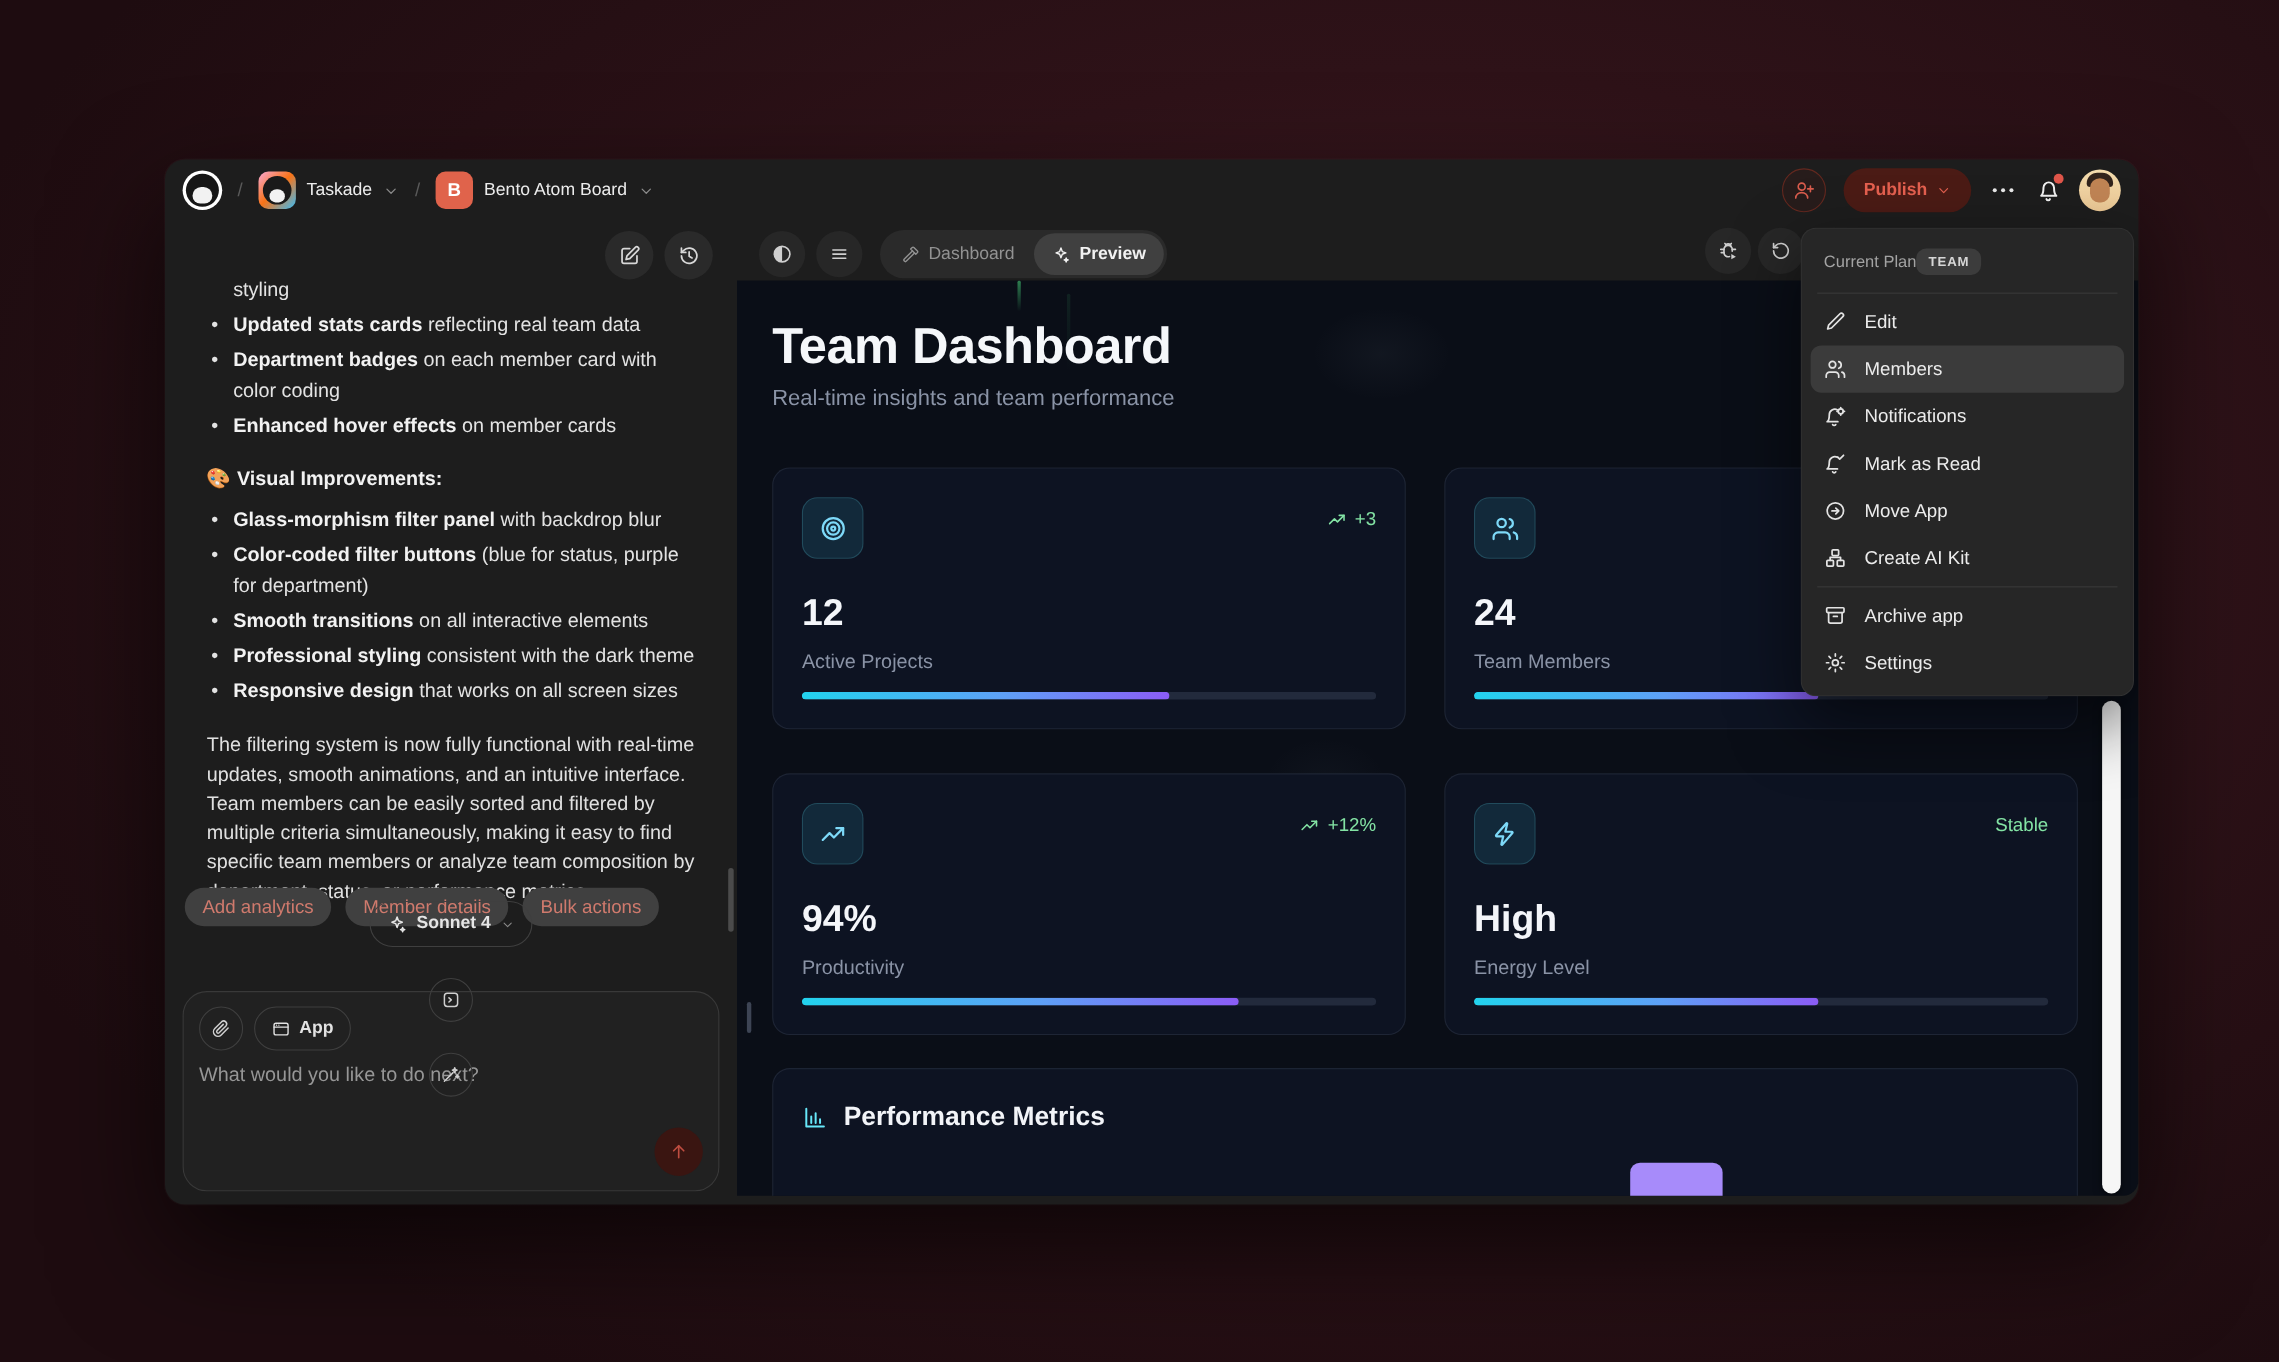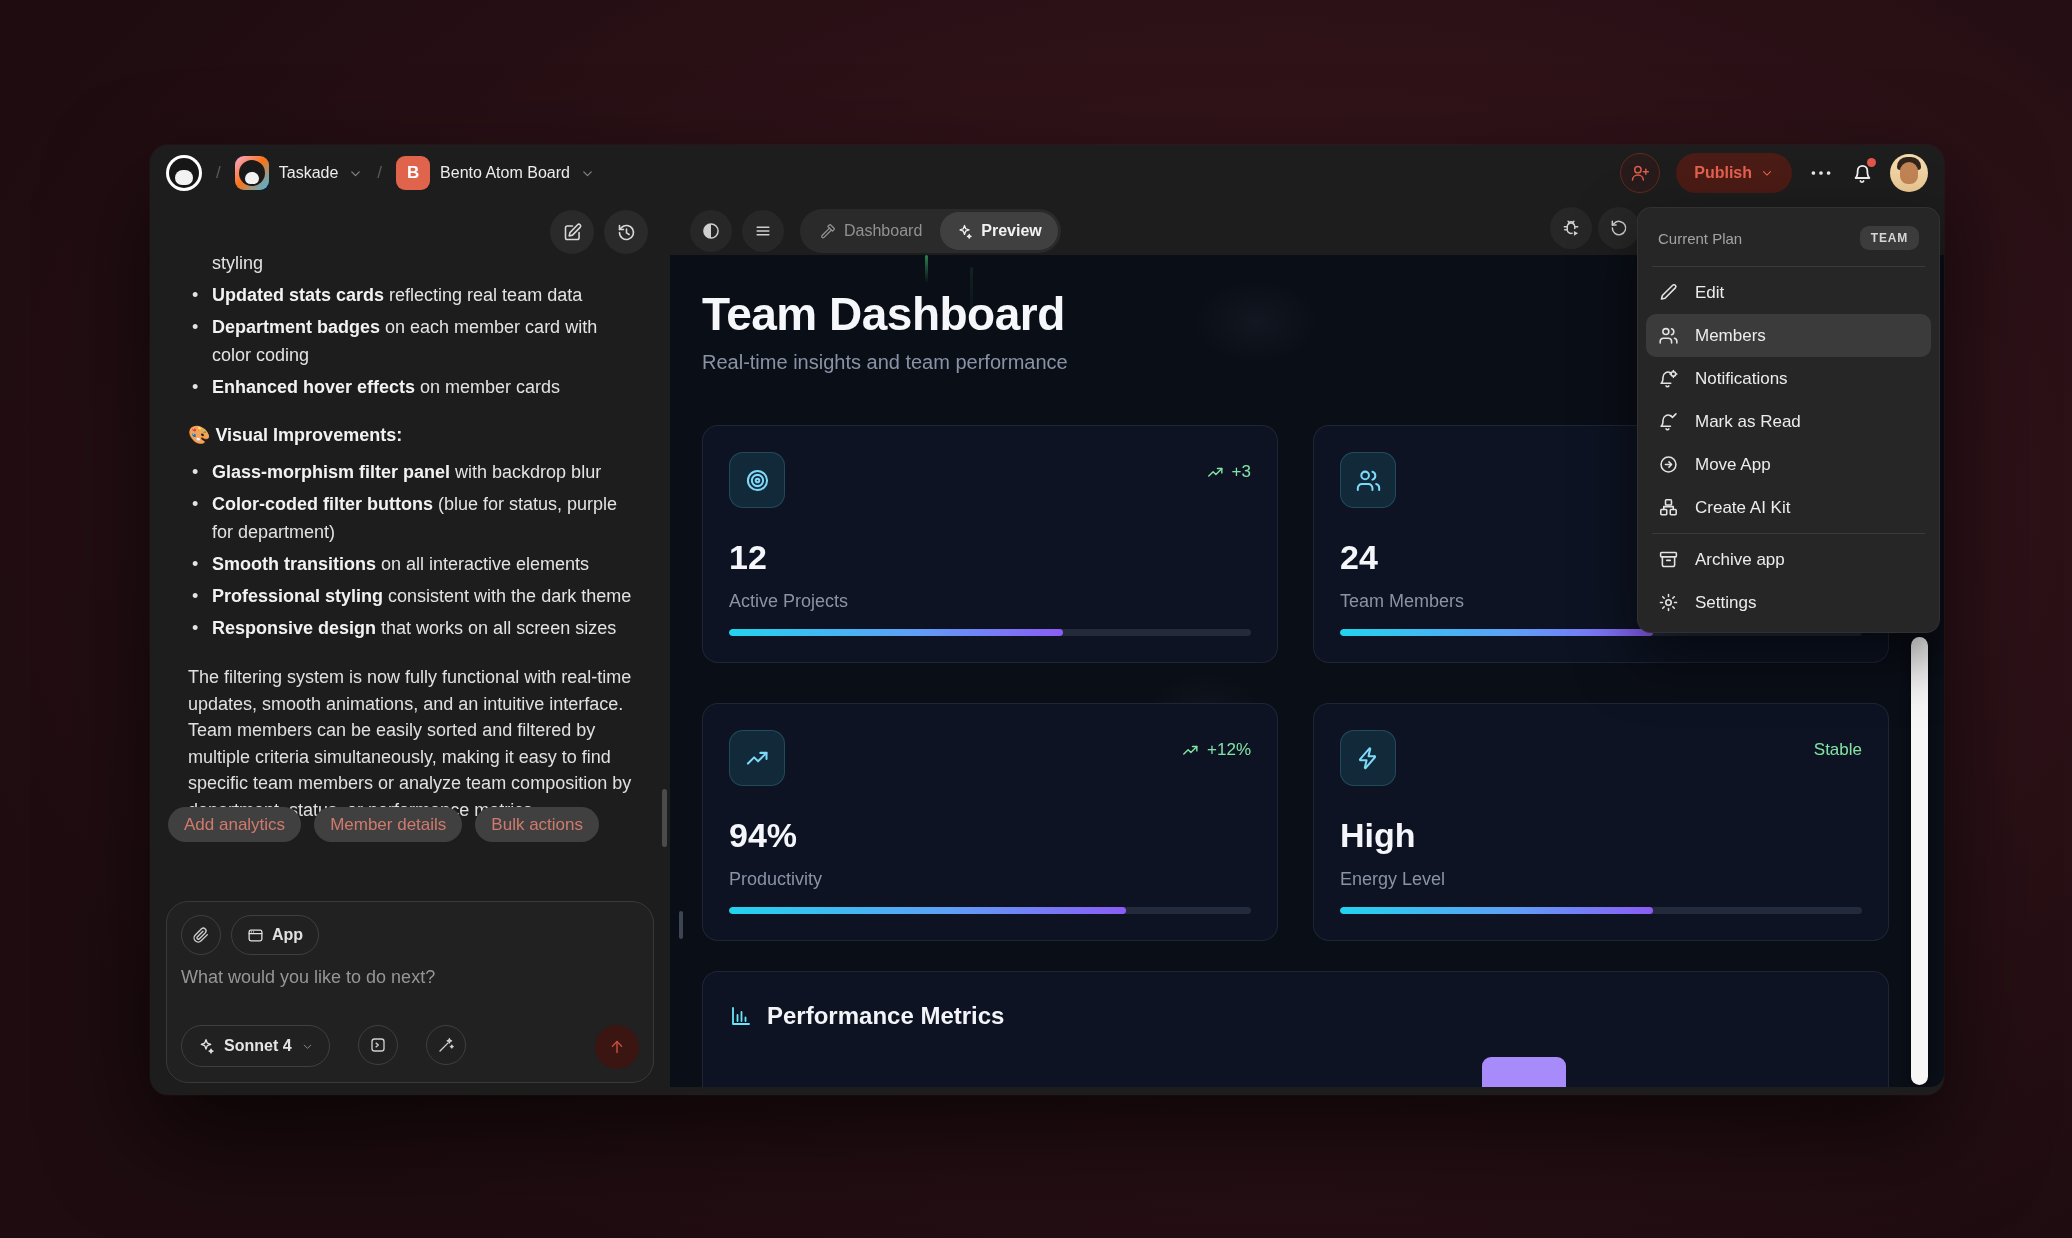--- a/index.html
+++ b/index.html
@@ -68,21 +68,21 @@
 
   
   .composer { position:absolute; left:16px; right:16px; bottom:12px; height:182px; border:1.5px solid #393939; border-radius:22px; background:#212121; padding:13px 14px; }
   .composer-top { display:flex; gap:10px; align-items:center; }
   .chip-circle { width:40px; height:40px; border-radius:50%; border:1.5px solid #3f3f3f; background:transparent; color:#cfcfcf; display:flex; align-items:center; justify-content:center; }
   .chip-circle .icon { width:18px; height:18px; }
   .chip-pill { height:40px; border-radius:20px; border:1.5px solid #3f3f3f; background:transparent; color:#e2e2e2; font-size:16px; font-weight:600; display:flex; align-items:center; gap:8px; padding:0 15px; }
   .chip-pill .icon { width:17px; height:17px; }
   .composer-input { display:block; width:100%; height:52px; margin-top:12px; background:transparent; border:none; resize:none; outline:none; color:#e8e8e8; font-family:inherit; font-size:18px; }
   .composer-input::placeholder { color:#969696; }
-  .composer-bottom { display:flex; gap:28px; position:absolute; left:14px; right:14px; bottom:13px; }
+  .composer-bottom { display:flex; align-items:center; gap:28px; position:absolute; left:14px; right:14px; bottom:13px;flex-direction:column; }
   .model-chip { height:42px; border-radius:21px; border:1.5px solid #3f3f3f; background:transparent; color:#e5e5e5; font-size:16px; font-weight:600; display:flex; align-items:center; gap:9px; padding:0 15px; }
   .model-chip .icon { width:18px; height:18px; }
   .model-chip .chev { width:13px; height:13px; color:#8a8a8a; }
   .send-btn { margin-left:auto; width:44px; height:44px; border-radius:50%; background:#3a1511; color:#bf4d40; border:none; display:flex; align-items:center; justify-content:center; }
   .send-btn .icon { width:20px; height:20px; }
 
   
   .main-panel { flex:1; position:relative; }
   .tabbar { height:54px; display:flex; align-items:center; gap:10px; padding:6px 0 0 20px; position:relative; }
   .tab-group { height:44px; border-radius:22px; background:#2a2a2a; display:flex; align-items:center; padding:3px; gap:2px; margin-left:6px; }
@@ -122,21 +122,21 @@
   .metrics-panel { margin-top:30px; height:360px; background:#0d1322; border:1px solid rgba(148,163,184,.13); border-radius:16px; position:relative; padding:30px 26px; }
   .metrics-head { display:flex; align-items:center; gap:14px; }
   .metrics-head .icon { width:24px; height:24px; color:#67e8f9; }
   .metrics-title { font-size:24px; font-weight:700; color:#f2f4f8; }
   .metric-bar { position:absolute; left:779px; top:85px; width:84px; height:60px; border-radius:9px 9px 0 0; background:#a78bfa; }
 
   .preview-scrollbar { position:absolute; right:16px; top:382px; width:17px; height:448px; border-radius:9px; background:#f6f6f6; box-shadow:0 2px 8px rgba(0,0,0,.5); z-index:5; }
 
   
   .menu { position:absolute; left:1487px; top:62px; width:303px; background:#262626; border:1px solid rgba(255,255,255,.05); border-radius:14px; box-shadow:0 24px 60px rgba(0,0,0,.55); padding:8px; z-index:50; }
-  .menu-header { display:flex; align-items:center; justify-content:space-between; padding:10px 12px 12px; }
+  .menu-header { display:flex; align-items:center; padding:10px 12px 12px; }
   .menu-header-label { color:#a3a3a3; font-size:15px; }
   .plan-badge { background:#3c3c3c; color:#d6d6d6; font-size:12px; font-weight:700; letter-spacing:.8px; border-radius:9px; padding:5px 11px; }
   .menu-divider { height:1px; background:#3a3a3a; margin:4px 6px; }
   .menu-item { height:43px; display:flex; align-items:center; gap:16px; padding:0 12px; border-radius:10px; color:#ececec; font-size:17px; }
   .menu-item .icon { width:21px; height:21px; color:#e3e3e3; flex:0 0 auto; }
   .menu-item.active { background:#3b3b3b; }
 </style>
 </head>
 <body>
 

